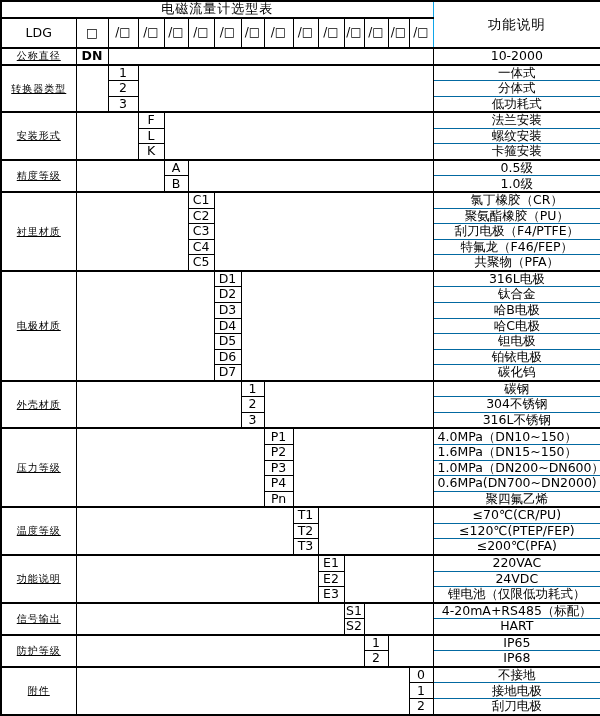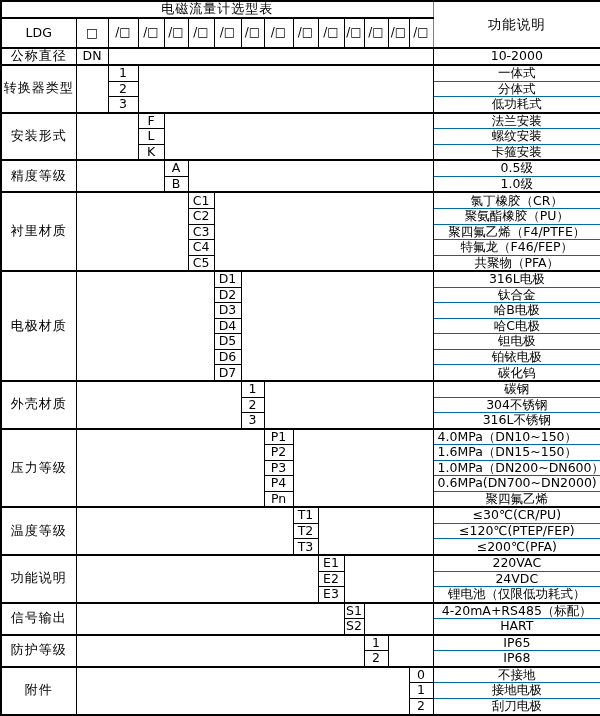--- a/index.html
+++ b/index.html
@@ -8,25 +8,25 @@
     width:600px;height:716px;
     border-collapse:collapse;table-layout:fixed;
     font-family:"DejaVu Sans","Liberation Sans",sans-serif;
     font-size:12.5px;color:#000;background:#fff;
     border:2px solid #000;
   }
   td{padding:0;margin:0;text-align:center;vertical-align:middle;
      white-space:nowrap;overflow:hidden;line-height:1.15;}
   .title{font-size:13px;letter-spacing:1px;margin-left:28px;}
   .fh{font-size:13.5px;letter-spacing:1px;}
-  .lbl{border-right:1px solid #000;font-size:13px;letter-spacing:1px;}
+  .lbl{border-right:1px solid #000;font-size:10px;letter-spacing:1px;text-decoration:underline;}
   .box{border:1px solid #000;}
   .desc{border-left:1px solid #000;border-top:1px solid #0369a1;}
   .bl{border-left:1px solid #0ea5e9;}
-  .br{border-right:1px solid #000;}
+  .br{border-right:1px solid #000;font-weight:bold;}
   .bb{border-bottom:2px solid #000;}
   
   .sep{border-top:2px solid #000;}
   .al{text-align:left;padding-left:4px;}
   .slot{font-size:12px;}
 </style>
 </head>
 <body>
 
 <div class="wrap">
@@ -131,21 +131,21 @@
   <td class="box sep">C1</td>
   <td class="sep" rowspan="5" colspan="9"></td>
   <td class="desc sep">氯丁橡胶（CR）</td>
 </tr>
 <tr>
   <td class="box">C2</td>
   <td class="desc">聚氨酯橡胶（PU）</td>
 </tr>
 <tr>
   <td class="box">C3</td>
-  <td class="desc">聚四氟乙烯（F4/PTFE）</td>
+  <td class="desc">刮刀电极（F4/PTFE）</td>
 </tr>
 <tr>
   <td class="box">C4</td>
   <td class="desc">特氟龙（F46/FEP）</td>
 </tr>
 <tr>
   <td class="box">C5</td>
   <td class="desc">共聚物（PFA）</td>
 </tr>
 
@@ -219,21 +219,21 @@
 <tr>
   <td class="box">Pn</td>
   <td class="desc">聚四氟乙烯</td>
 </tr>
 
 <tr>
   <td class="lbl sep" rowspan="3">温度等级</td>
   <td class="sep" rowspan="3" colspan="8"></td>
   <td class="box sep">T1</td>
   <td class="sep" rowspan="3" colspan="5"></td>
-  <td class="desc sep">≤30℃(CR/PU)</td>
+  <td class="desc sep">≤70℃(CR/PU)</td>
 </tr>
 <tr>
   <td class="box">T2</td>
   <td class="desc">≤120℃(PTEP/FEP)</td>
 </tr>
 <tr>
   <td class="box">T3</td>
   <td class="desc">≤200℃(PFA)</td>
 </tr>
 

